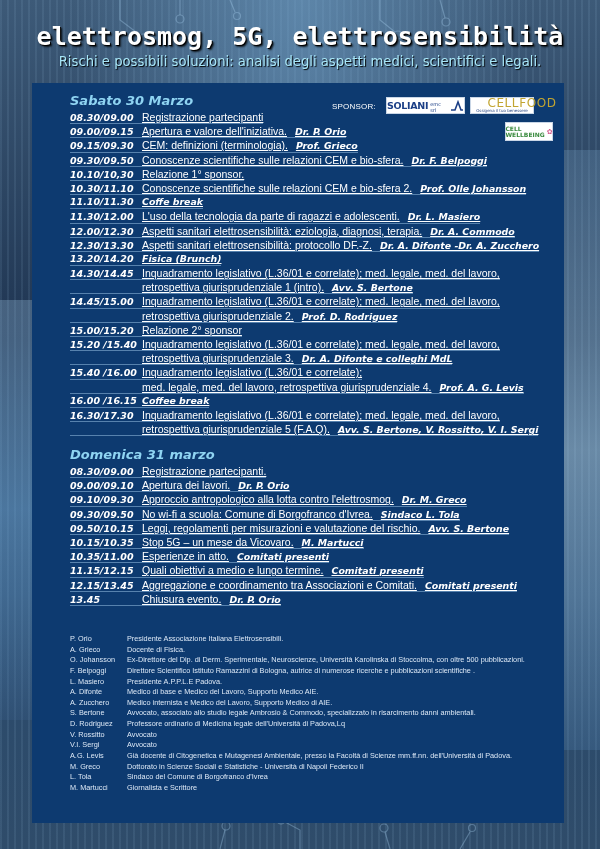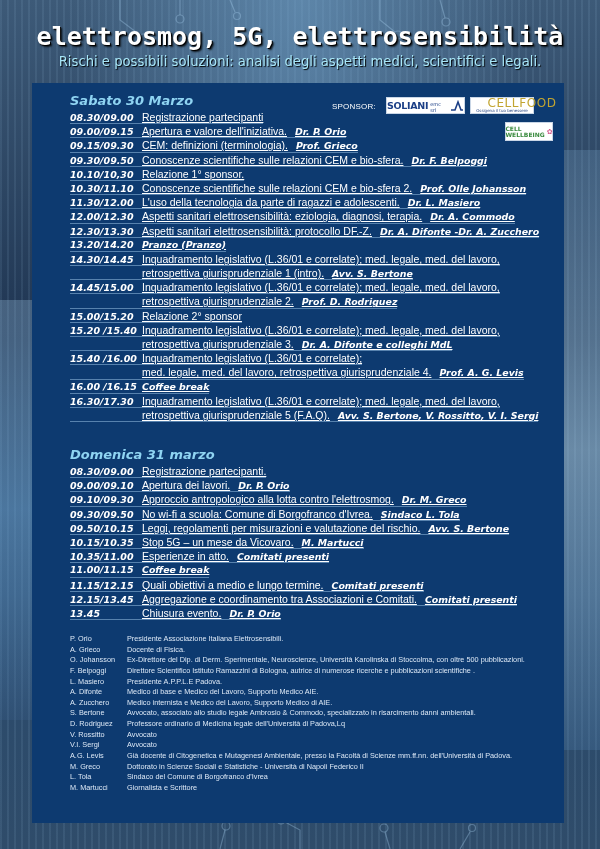--- a/index.html
+++ b/index.html
@@ -173,24 +173,25 @@
   </div>
 
   <div class="day-title" style="top:10px;">Sabato 30 Marzo</div>
   <div class="sched" id="day0" style="top:27px;">
       <div class="row"><span class="line"><span class="time">08.30/09.00</span><span class="desc">Registrazione partecipanti</span></span></div>
       <div class="row"><span class="line"><span class="time">09.00/09.15</span><span class="desc">Apertura e valore dell'iniziativa.</span><span class="speaker">Dr. P. Orio</span></span></div>
       <div class="row"><span class="line"><span class="time">09.15/09.30</span><span class="desc">CEM: definizioni (terminologia).</span><span class="speaker">Prof. Grieco</span></span></div>
       <div class="row"><span class="line"><span class="time">09.30/09.50</span><span class="desc">Conoscenze scientifiche  sulle relazioni CEM e bio-sfera.</span><span class="speaker">Dr. F. Belpoggi</span></span></div>
       <div class="row"><span class="line"><span class="time">10.10/10,30</span><span class="desc">Relazione 1° sponsor.</span></span></div>
       <div class="row"><span class="line"><span class="time">10.30/11.10</span><span class="desc">Conoscenze scientifiche sulle relazioni CEM e bio-sfera 2.</span><span class="speaker">Prof. Olle Johansson</span></span></div>
+      <div class="row"><span class="line"><span class="time">11.10/11.30</span><span class="speaker solo">Coffe break</span></span></div>
       <div class="row"><span class="line"><span class="time">11.30/12.00</span><span class="desc">L'uso della tecnologia da parte di ragazzi e adolescenti.</span><span class="speaker">Dr. L. Masiero</span></span></div>
       <div class="row"><span class="line"><span class="time">12.00/12.30</span><span class="desc">Aspetti sanitari elettrosensibilità: eziologia, diagnosi, terapia.</span><span class="speaker">Dr. A. Commodo</span></span></div>
       <div class="row"><span class="line"><span class="time">12.30/13.30</span><span class="desc">Aspetti sanitari elettrosensibilità: protocollo DF.-Z.</span><span class="speaker">Dr. A. Difonte -Dr. A. Zucchero</span></span></div>
-      <div class="row"><span class="line"><span class="time">13.20/14.20</span><span class="speaker solo">Pranzo (Pranzo)</span></span></div>
+      <div class="row"><span class="line"><span class="time">13.20/14.20</span><span class="speaker solo">Fisica (Brunch)</span></span></div>
       <div class="row"><span class="line"><span class="time">14.30/14.45</span><span class="desc">Inquadramento legislativo (L.36/01 e correlate);  med. legale, med. del lavoro,</span></span></div>
       <div class="row"><span class="line cont"><span class="desc">retrospettiva giurisprudenziale 1 (intro).</span><span class="speaker">Avv. S. Bertone</span></span></div>
       <div class="row"><span class="line"><span class="time">14.45/15.00</span><span class="desc">Inquadramento legislativo (L.36/01 e correlate); med. legale, med. del lavoro,</span></span></div>
       <div class="row"><span class="line cont"><span class="desc">retrospettiva giurisprudenziale 2.</span><span class="speaker">Prof. D. Rodriguez</span></span></div>
       <div class="row"><span class="line"><span class="time">15.00/15.20</span><span class="desc">Relazione 2° sponsor</span></span></div>
       <div class="row"><span class="line"><span class="time">15.20 /15.40</span><span class="desc">Inquadramento legislativo (L.36/01 e correlate); med. legale, med. del lavoro,</span></span></div>
       <div class="row"><span class="line cont"><span class="desc">retrospettiva giurisprudenziale 3.</span><span class="speaker">Dr. A. Difonte e colleghi MdL</span></span></div>
       <div class="row"><span class="line"><span class="time">15.40 /16.00</span><span class="desc">Inquadramento legislativo (L.36/01 e correlate);</span></span></div>
       <div class="row"><span class="line cont"><span class="desc">med. legale, med. del lavoro, retrospettiva giurisprudenziale 4.</span><span class="speaker">Prof. A. G. Levis</span></span></div>
       <div class="row"><span class="line"><span class="time">16.00 /16.15</span><span class="speaker solo">Coffee break</span></span></div>
@@ -200,21 +201,20 @@
 
   <div class="day-title" style="top:364px;">Domenica 31 marzo</div>
   <div class="sched" id="day1" style="top:381px;">
       <div class="row"><span class="line"><span class="time">08.30/09.00</span><span class="desc">Registrazione partecipanti.</span></span></div>
       <div class="row"><span class="line"><span class="time">09.00/09.10</span><span class="desc">Apertura dei lavori.</span><span class="speaker">Dr. P. Orio</span></span></div>
       <div class="row"><span class="line"><span class="time">09.10/09.30</span><span class="desc">Approccio antropologico alla lotta contro l'elettrosmog.</span><span class="speaker">Dr. M. Greco</span></span></div>
       <div class="row"><span class="line"><span class="time">09.30/09.50</span><span class="desc">No wi-fi a scuola: Comune di Borgofranco d'Ivrea.</span><span class="speaker">Sindaco L. Tola</span></span></div>
       <div class="row"><span class="line"><span class="time">09.50/10.15</span><span class="desc">Leggi, regolamenti per misurazioni e valutazione del rischio.</span><span class="speaker">Avv. S. Bertone</span></span></div>
       <div class="row"><span class="line"><span class="time">10.15/10.35</span><span class="desc">Stop 5G – un mese da Vicovaro.</span><span class="speaker">M. Martucci</span></span></div>
       <div class="row"><span class="line"><span class="time">10.35/11.00</span><span class="desc">Esperienze in atto.</span><span class="speaker">Comitati presenti</span></span></div>
-      <div class="row"><span class="line"><span class="time">11.00/11.15</span><span class="speaker solo">Coffee break</span></span></div>
       <div class="row"><span class="line"><span class="time">11.15/12.15</span><span class="desc">Quali obiettivi a medio e lungo termine.</span><span class="speaker">Comitati presenti</span></span></div>
       <div class="row"><span class="line"><span class="time">12.15/13.45</span><span class="desc">Aggregazione e coordinamento tra Associazioni e Comitati.</span><span class="speaker">Comitati presenti</span></span></div>
       <div class="row"><span class="line"><span class="time">13.45</span><span class="desc">Chiusura evento.</span><span class="speaker">Dr. P. Orio</span></span></div>
     </div>
 
   <div class="bios" id="bios">
       <div class="bio-row"><span class="bio-name">P. Orio</span><span>Presidente Associazione Italiana Elettrosensibili.</span></div>
       <div class="bio-row"><span class="bio-name">A. Grieco</span><span>Docente di Fisica.</span></div>
       <div class="bio-row"><span class="bio-name">O. Johansson</span><span>Ex-Direttore del Dip. di Derm. Sperimentale, Neuroscienze, Università Karolinska di Stoccolma, con oltre 500 pubblicazioni.</span></div>
       <div class="bio-row"><span class="bio-name">F. Belpoggi</span><span>Direttore Scientifico  Istituto Ramazzini di Bologna, autrice di numerose ricerche e pubblicazioni scientifiche .</span></div>

